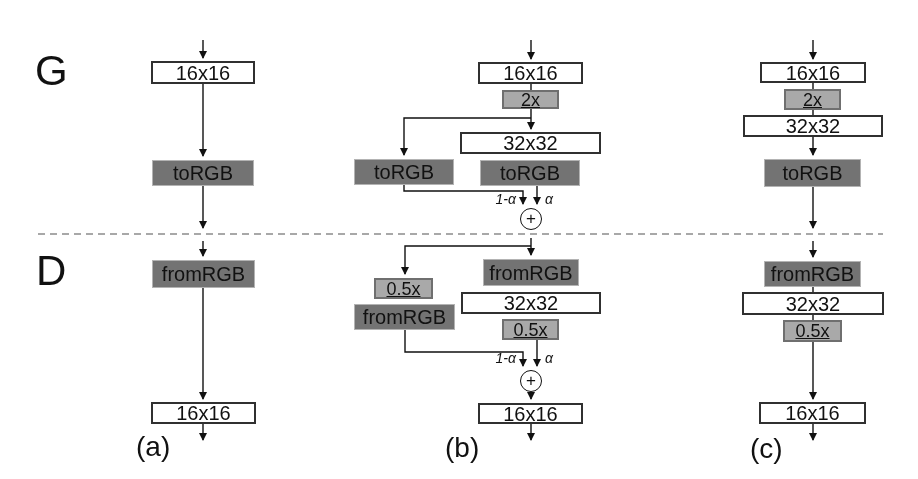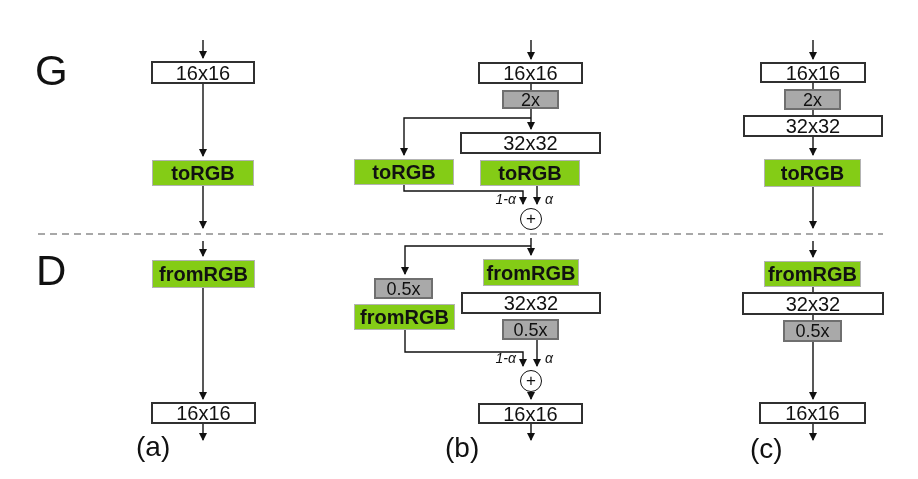--- a/index.html
+++ b/index.html
@@ -7,22 +7,22 @@
     position:relative; width:918px; height:479px; background:#ffffff;
     font-family:"Liberation Sans","DejaVu Sans",sans-serif; color:#111;
     overflow:hidden;
   }
   #wires { position:absolute; left:0; top:0; width:918px; height:479px; }
   .box {
     position:absolute; display:flex; align-items:center; justify-content:center;
     font-size:20px; line-height:1; box-sizing:border-box; white-space:nowrap;
   }
   .white { background:#ffffff; border:2px solid #303030; }
-  .light { background:#84cc16; border:1px solid #b3b3b3;font-weight:bold; }
-  .dark  { background:#a9a9a9; border:2px solid #6f6f6f; font-size:18px; }
+  .light { background:#737373; border:1px solid #b3b3b3; }
+  .dark  { background:#a9a9a9; border:2px solid #6f6f6f; font-size:18px;text-decoration:underline; }
   .sum-circle {
     position:absolute; width:22px; height:22px; border:1.4px solid #111;
     border-radius:50%; background:#fff; box-sizing:border-box;
     display:flex; align-items:center; justify-content:center;
     font-size:17px; line-height:1; padding-bottom:1px;
   }
   .fade-label { position:absolute; font-size:14px; line-height:1;font-style:italic; }
   .fade-old { width:30px; text-align:right; }
   .caption { position:absolute; font-size:28px; line-height:1; }
   .section-label { position:absolute; font-size:42px; line-height:1; }

